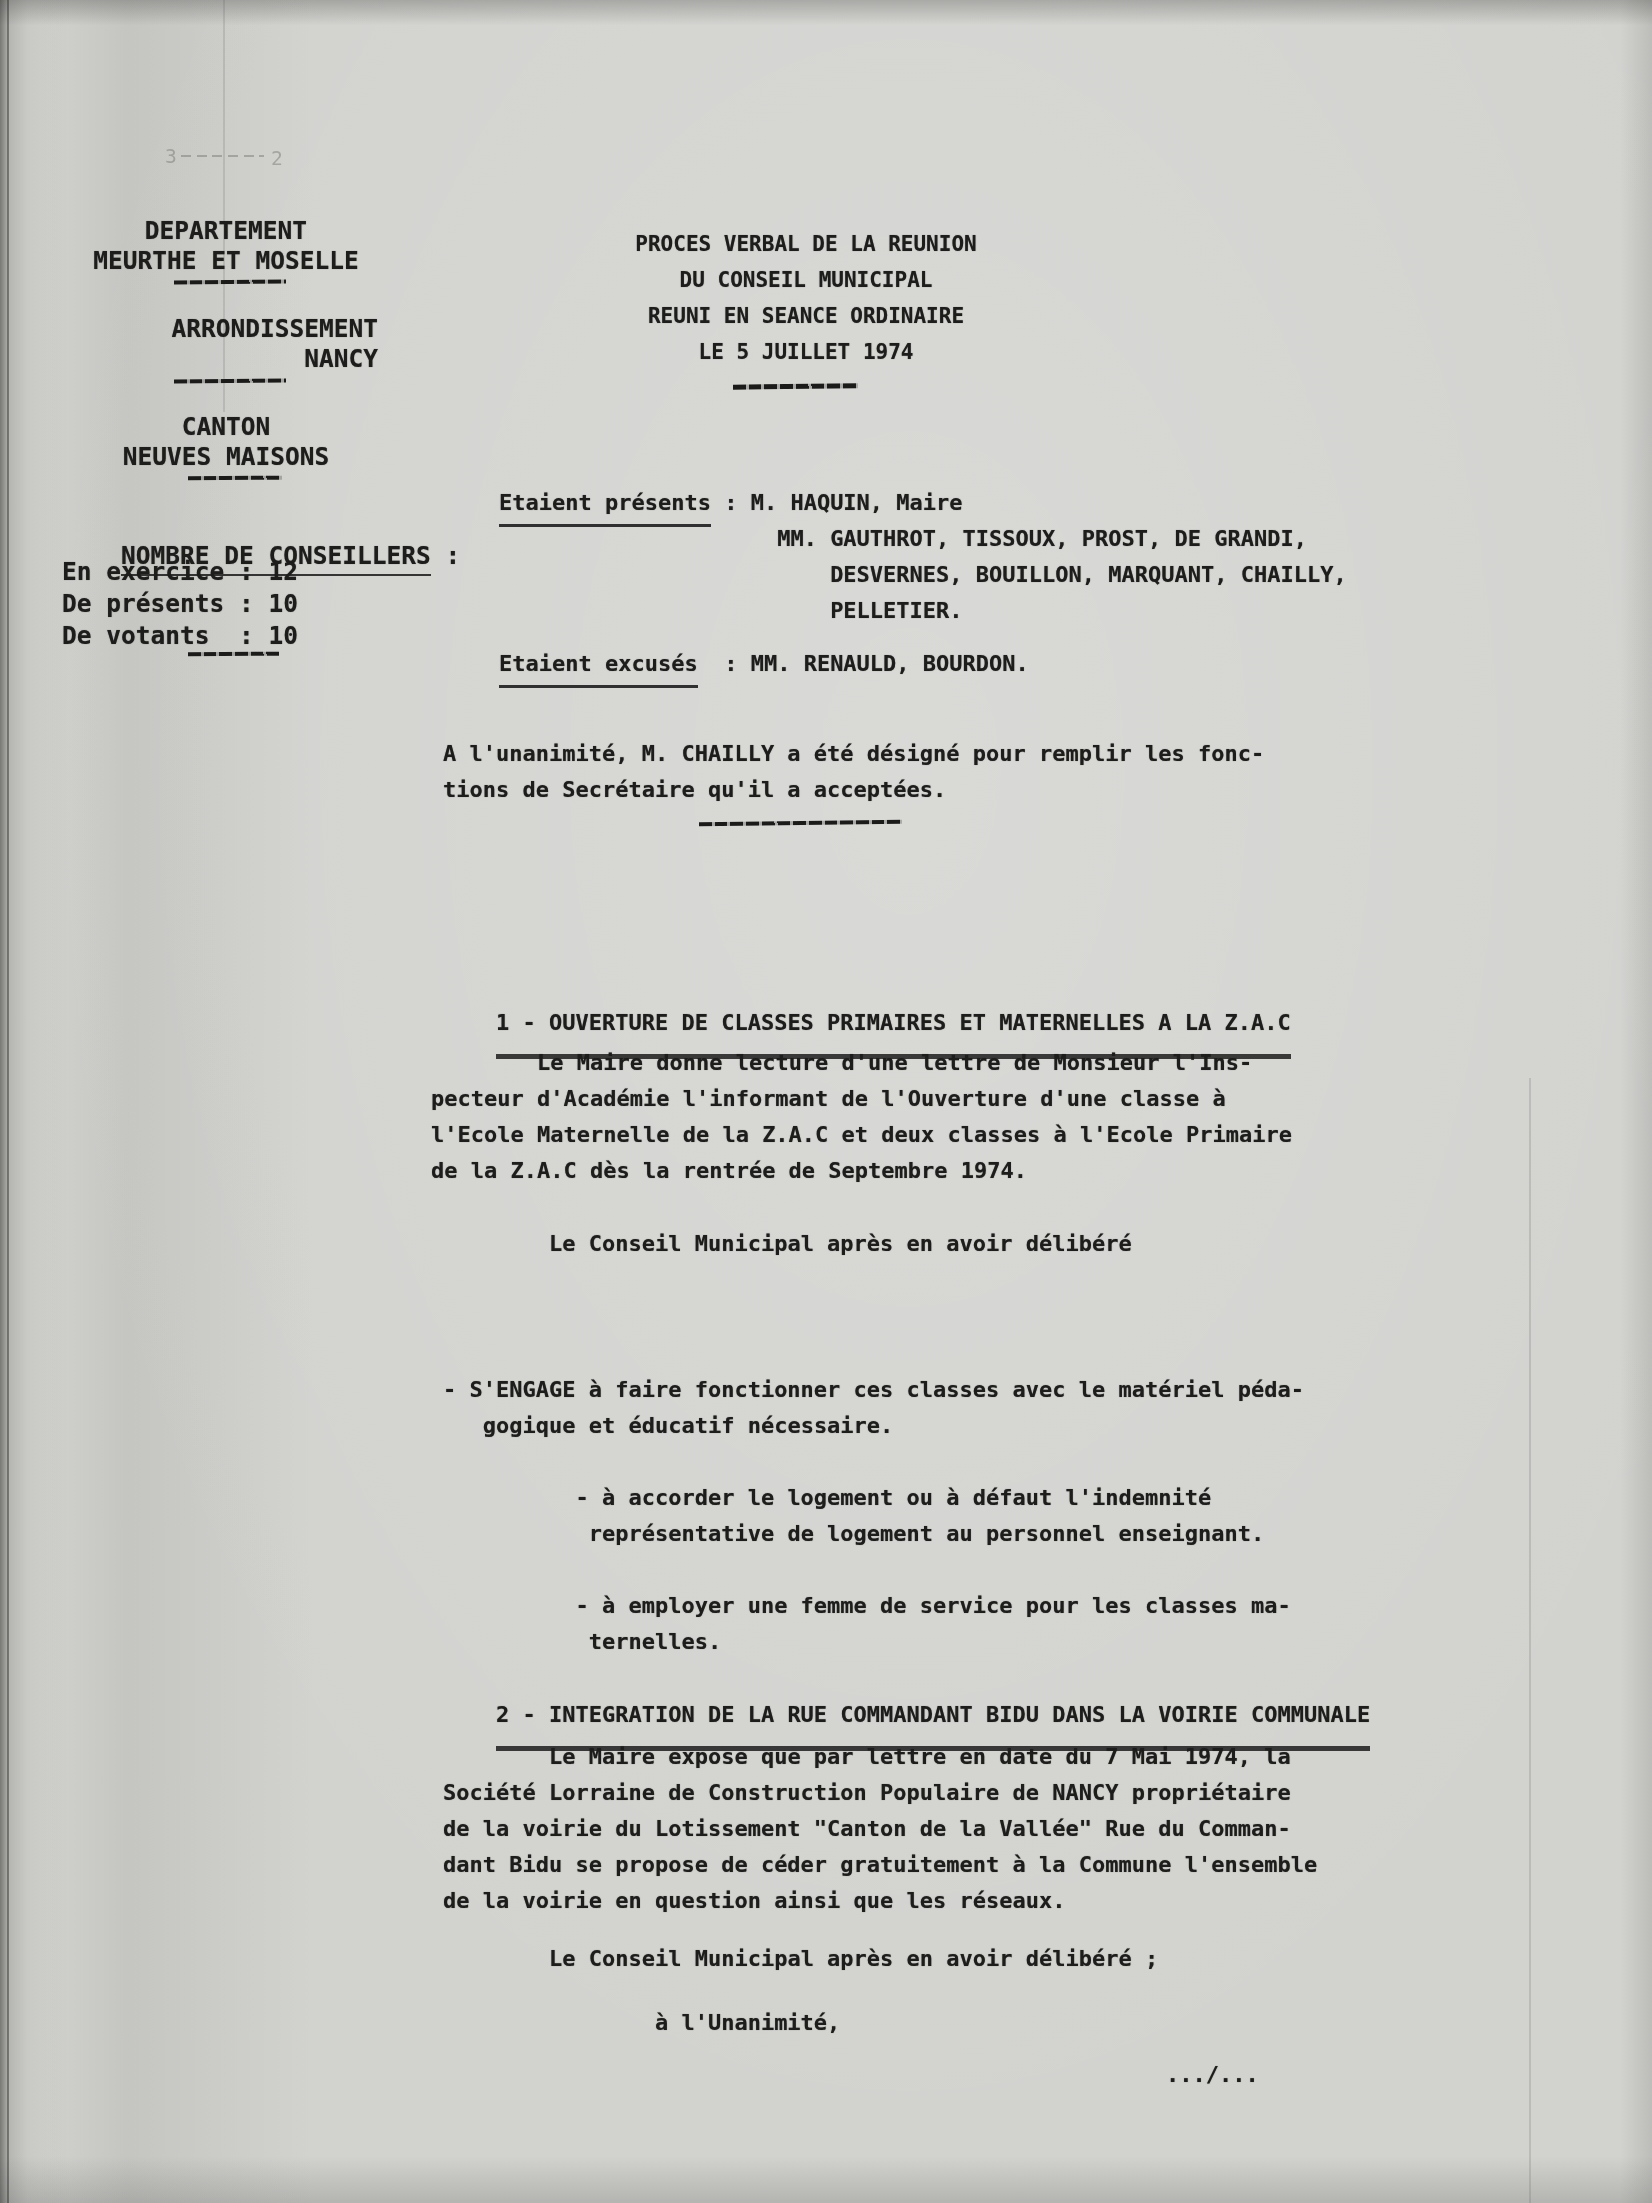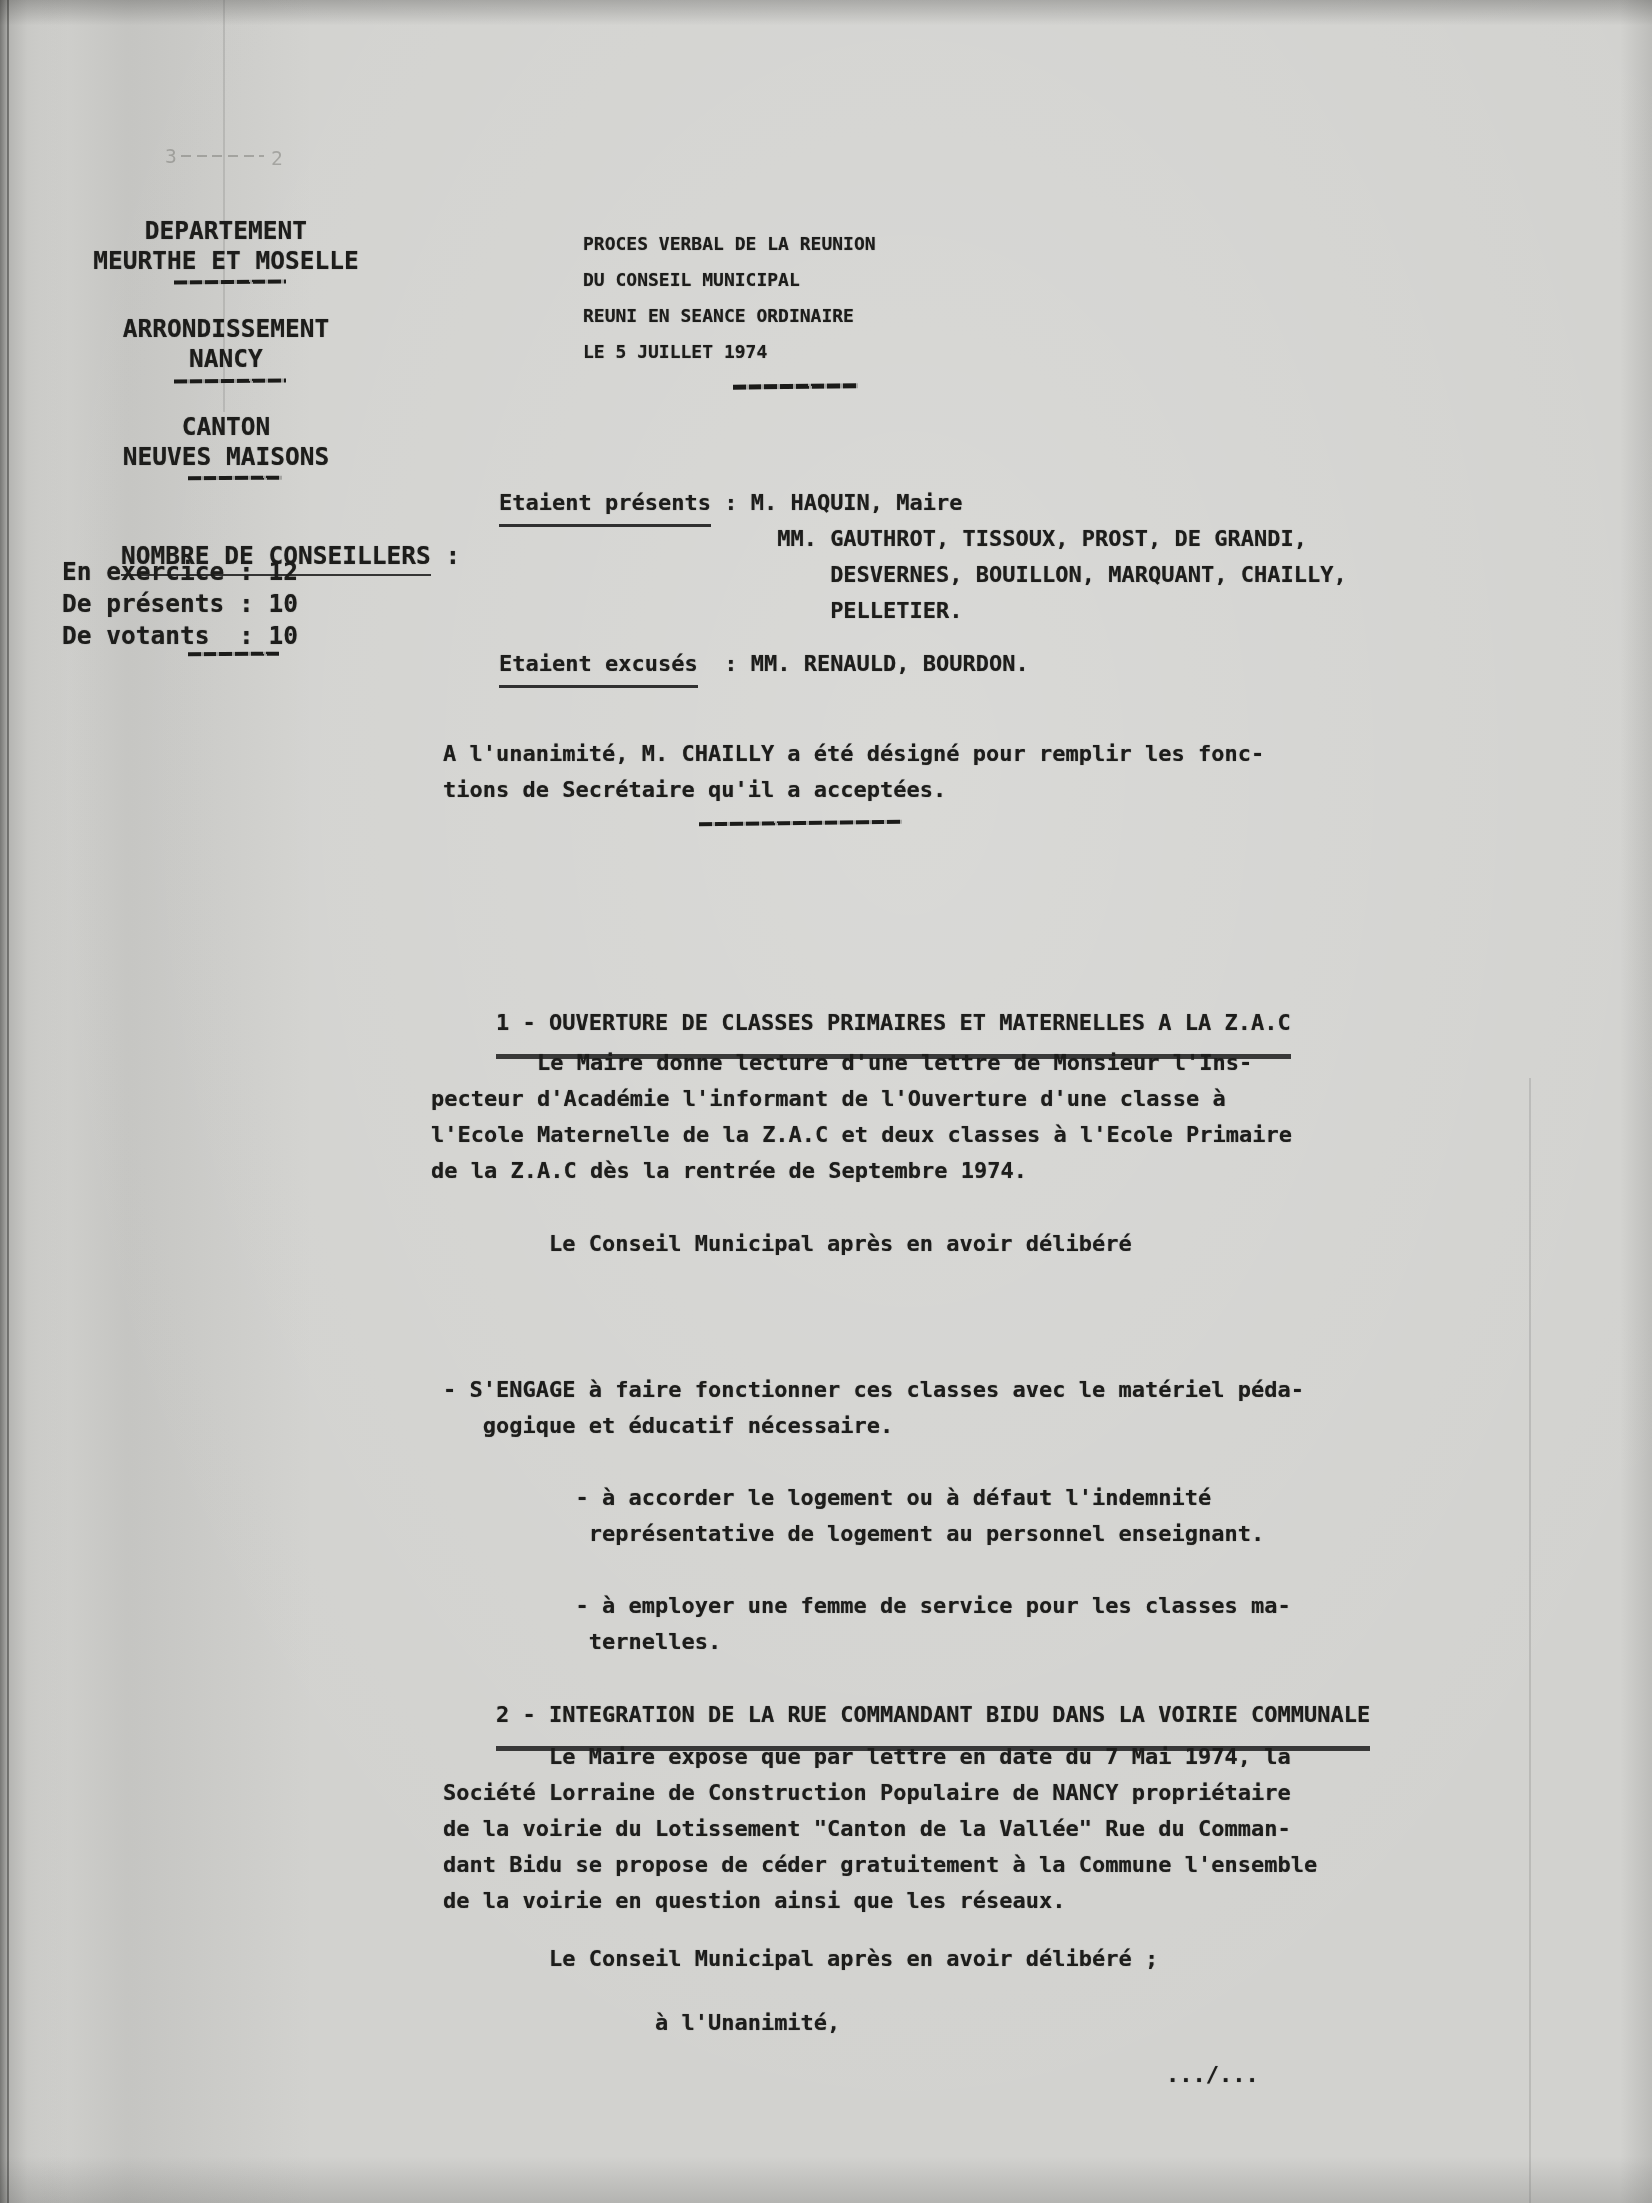--- a/index.html
+++ b/index.html
@@ -14,21 +14,21 @@
       linear-gradient(0deg, rgba(60,60,58,0.20), rgba(60,60,58,0) 47px),
       linear-gradient(270deg, rgba(60,60,58,0.15), rgba(60,60,58,0) 33px);
     font-family:"DejaVu Sans Mono","Liberation Mono",monospace;
     color:#1d1d1b;
   }
   .blk{position:absolute;white-space:pre-wrap;font-weight:700;
        text-shadow:0 0 1px rgba(25,25,25,0.55);margin-top:16px;}
   .body-txt{font-size:22px;line-height:36px;}
   .left-txt{font-size:24.5px;line-height:30px;text-align:center;width:304px;}
   .counts-txt{font-size:24.5px;line-height:32px;text-align:left;}
-  .title-txt{font-size:18px;line-height:36px;width:446px;}
+  .title-txt{font-size:21px;line-height:36px;text-align:center;width:446px;}
   .ul-label{display:inline-block;border-bottom:3.9px solid rgba(25,25,25,0.88);padding-bottom:2.9px;}
   .ul-thin{display:inline-block;border-bottom:2.9px solid rgba(25,25,25,0.85);padding-bottom:2px;}
   .heading{display:inline-block;border-bottom:5.9px solid rgba(22,22,22,0.82);padding-bottom:13px;}
   .inline-top{display:inline-block;vertical-align:top;white-space:pre;}
   .divider{position:absolute;height:3.9px;
     background:repeating-linear-gradient(90deg,#1b1b19 0 12.7px,rgba(27,27,25,0.25) 12.7px 15.7px);}
   .edge-line{position:absolute;left:6.9px;top:0;width:2px;height:100%;background:rgba(40,40,38,0.45);}
   .crease-a{position:absolute;left:223px;top:0;width:2px;height:412px;background:rgba(90,90,88,0.18);}
   .crease-b{position:absolute;left:1529px;top:1078px;width:2px;height:1125px;background:rgba(95,95,93,0.20);}
   .pencil{position:absolute;font-size:19.6px;color:#55554f;opacity:0.35;font-weight:400;}
@@ -45,21 +45,21 @@
   <div class="crease-b"></div>
 
   <span class="pencil" style="left:165px;top:145px;">3</span>
   <div class="pencil-line"></div>
   <span class="pencil" style="left:271px;top:147px;">2</span>
 
   <div class="blk left-txt" style="left:74px;top:200px;">DEPARTEMENT
 MEURTHE ET MOSELLE</div>
   <div class="divider" style="left:174px;top:280px;width:112px;transform:rotate(-0.5deg);"></div>
 
-  <div class="blk left-txt" style="left:74px;top:298px;">ARRONDISSEMENT
+  <div class="blk left-txt" style="left:74px;top:298px;text-align:right;">ARRONDISSEMENT
 NANCY</div>
   <div class="divider" style="left:174px;top:379px;width:112px;transform:rotate(-0.4deg);"></div>
 
   <div class="blk left-txt" style="left:74px;top:396px;">CANTON
 NEUVES MAISONS</div>
   <div class="divider" style="left:188px;top:476px;width:94px;transform:rotate(-0.4deg);"></div>
 
   <div class="blk counts-txt" style="left:62px;top:492px;">
     <span class="ul-thin">NOMBRE DE CONSEILLERS</span><span> :</span>
   </div>

